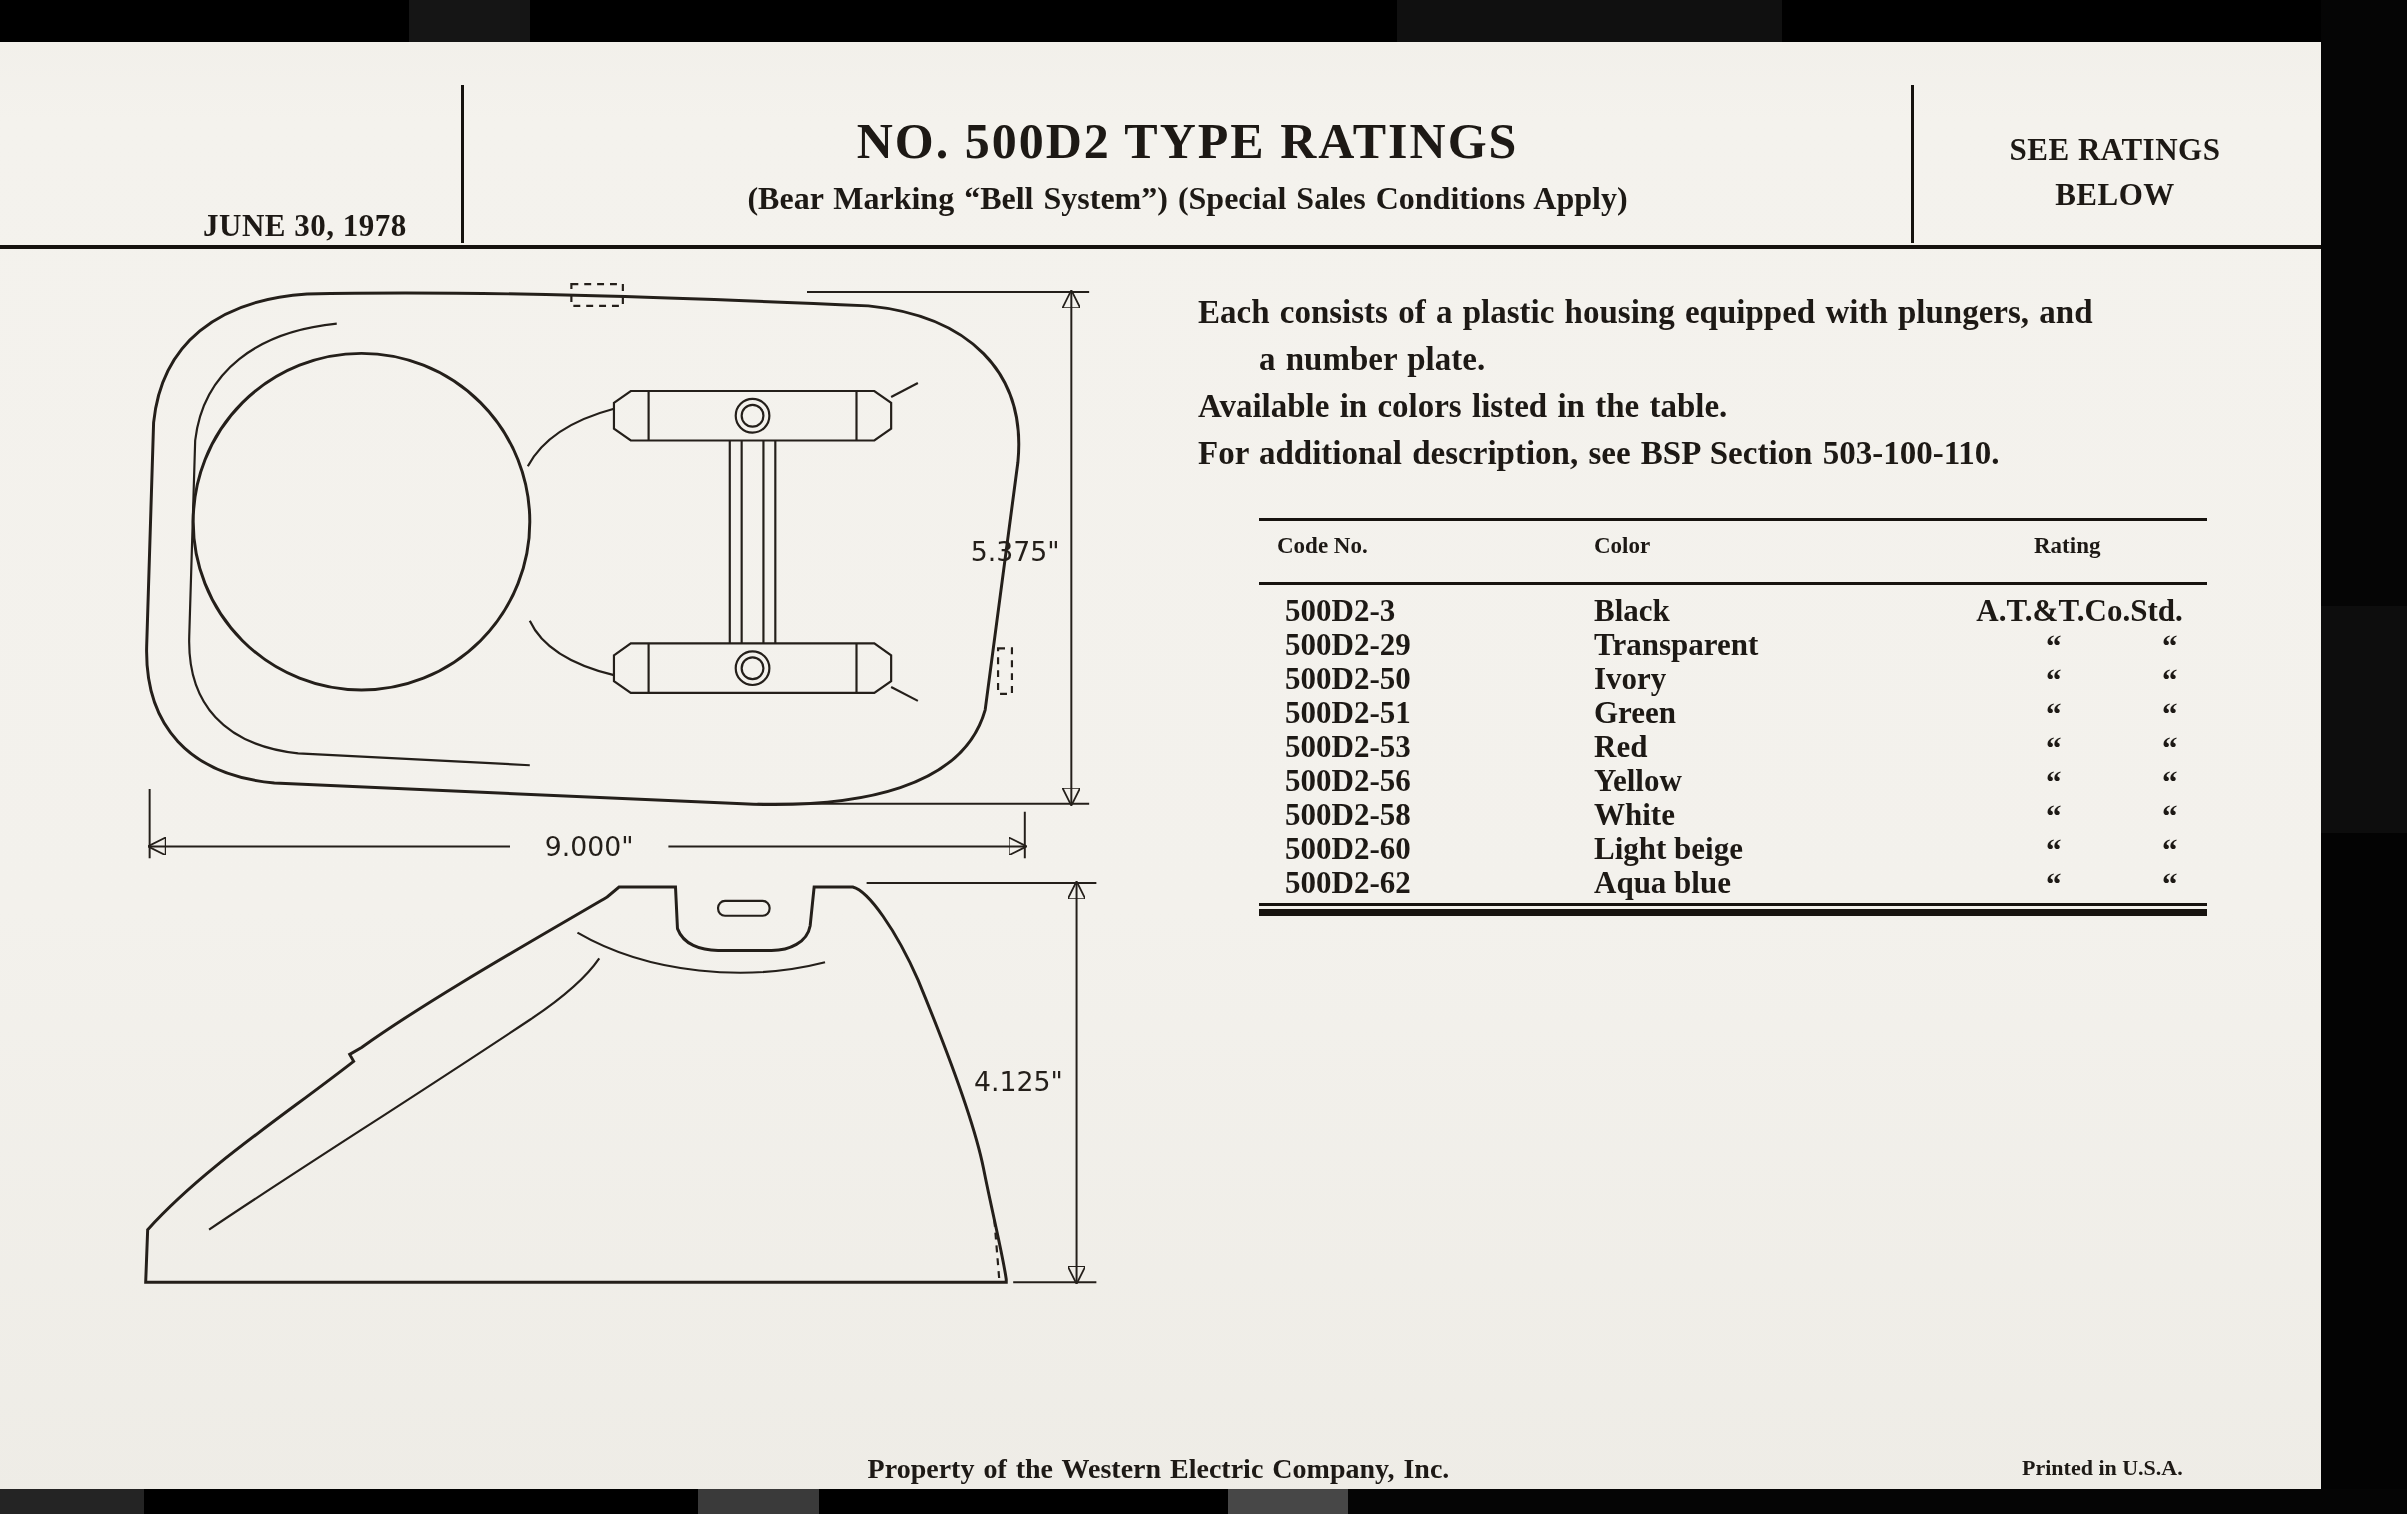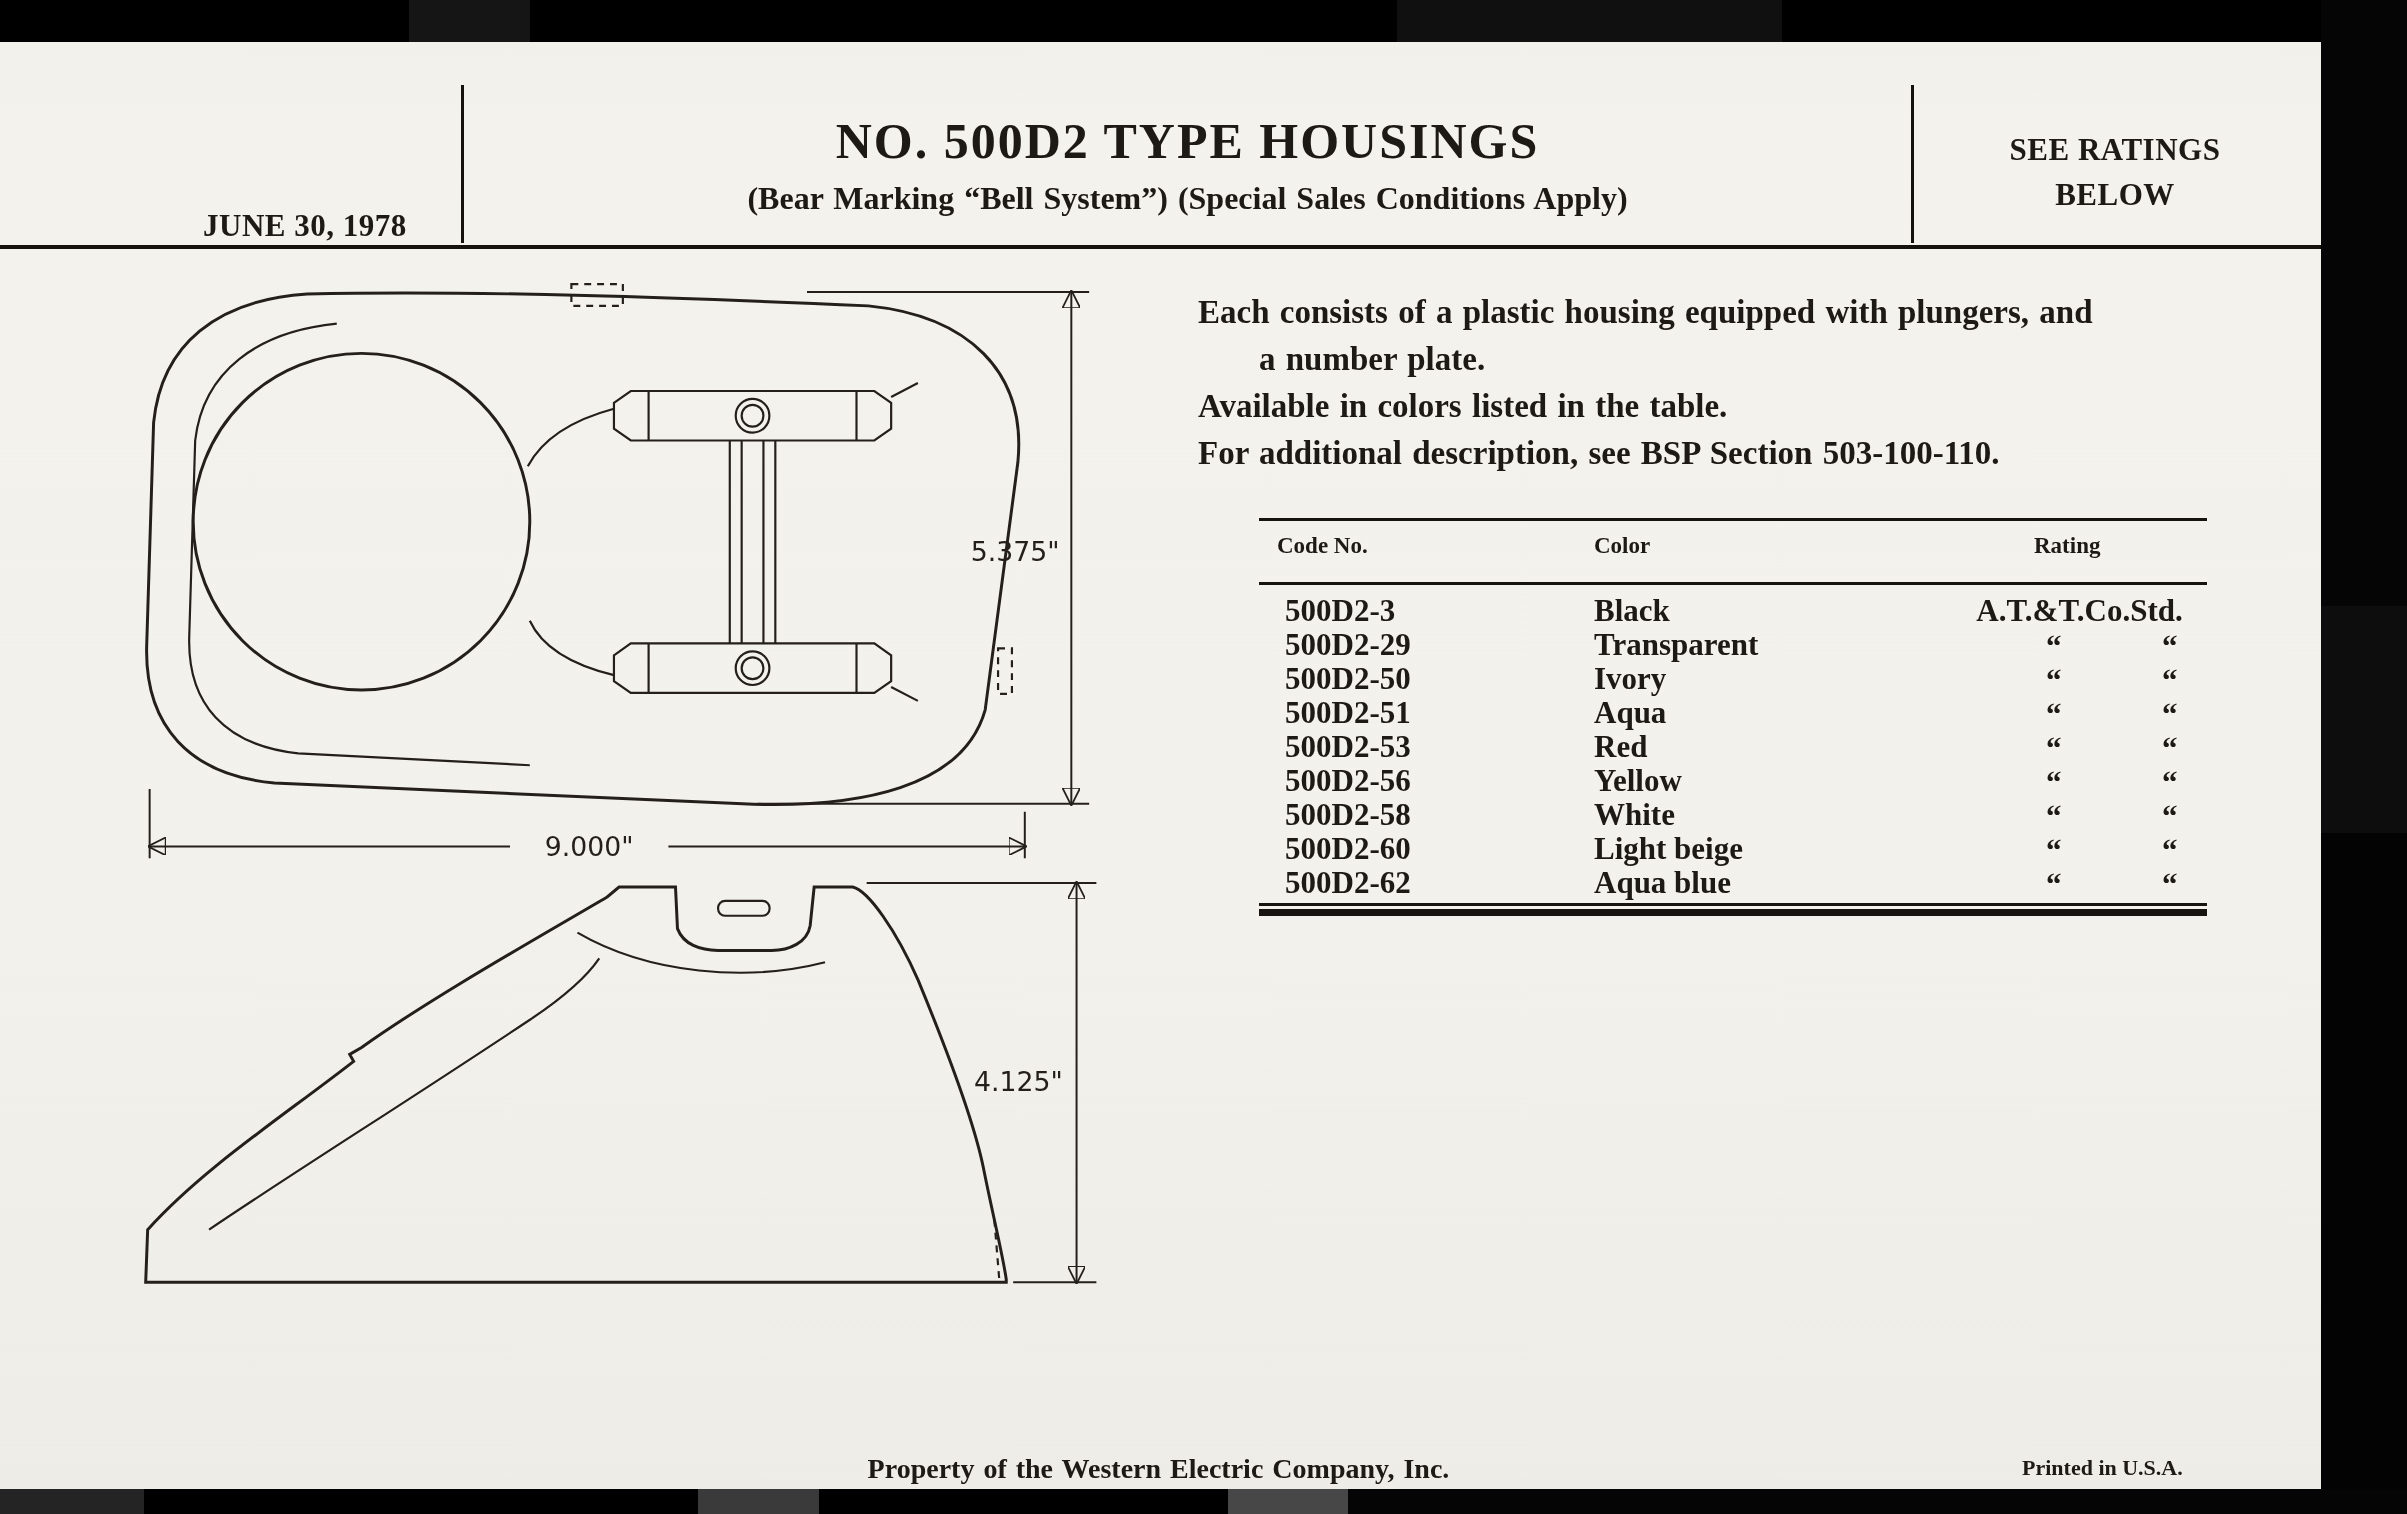--- a/index.html
+++ b/index.html
@@ -68,21 +68,21 @@
   .footer-printed { position:absolute; left:2022px; top:1455px; font-size:22px; font-weight:700; }
 </style>
 </head>
 <body>
 
 <div class="page">
 
   <div class="date">JUNE 30, 1978</div>
   <div class="vdiv v1"></div>
   <div class="title-wrap">
-    <div class="doc-title">NO. 500D2 TYPE HOUSINGS</div>
+    <div class="doc-title">NO. 500D2 TYPE RATINGS</div>
     <div class="doc-subtitle">(Bear Marking “Bell System”) (Special Sales Conditions Apply)</div>
   </div>
   <div class="vdiv v2"></div>
   <div class="ratings-note">
     <div>SEE RATINGS</div>
     <div>BELOW</div>
   </div>
   <div class="header-rule"></div>
 
   <svg class="draw draw-top" viewBox="0 0 1000 640">
@@ -184,21 +184,21 @@
         <div class="t-row">
           <span class="c-code">500D2-50</span>
           <span class="c-color">Ivory</span>
           <span class="c-rating">
             <span class="ditto d1">“</span>
             <span class="ditto d2">“</span>
           </span>
         </div>
         <div class="t-row">
           <span class="c-code">500D2-51</span>
-          <span class="c-color">Aqua</span>
+          <span class="c-color">Green</span>
           <span class="c-rating">
             <span class="ditto d1">“</span>
             <span class="ditto d2">“</span>
           </span>
         </div>
         <div class="t-row">
           <span class="c-code">500D2-53</span>
           <span class="c-color">Red</span>
           <span class="c-rating">
             <span class="ditto d1">“</span>

